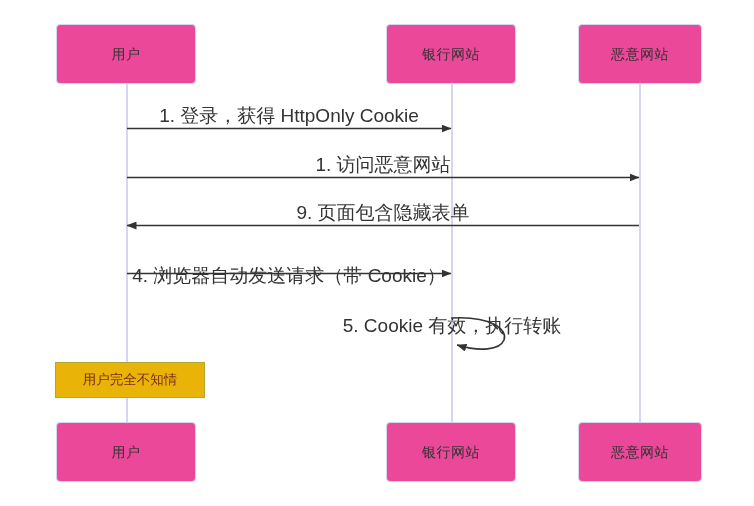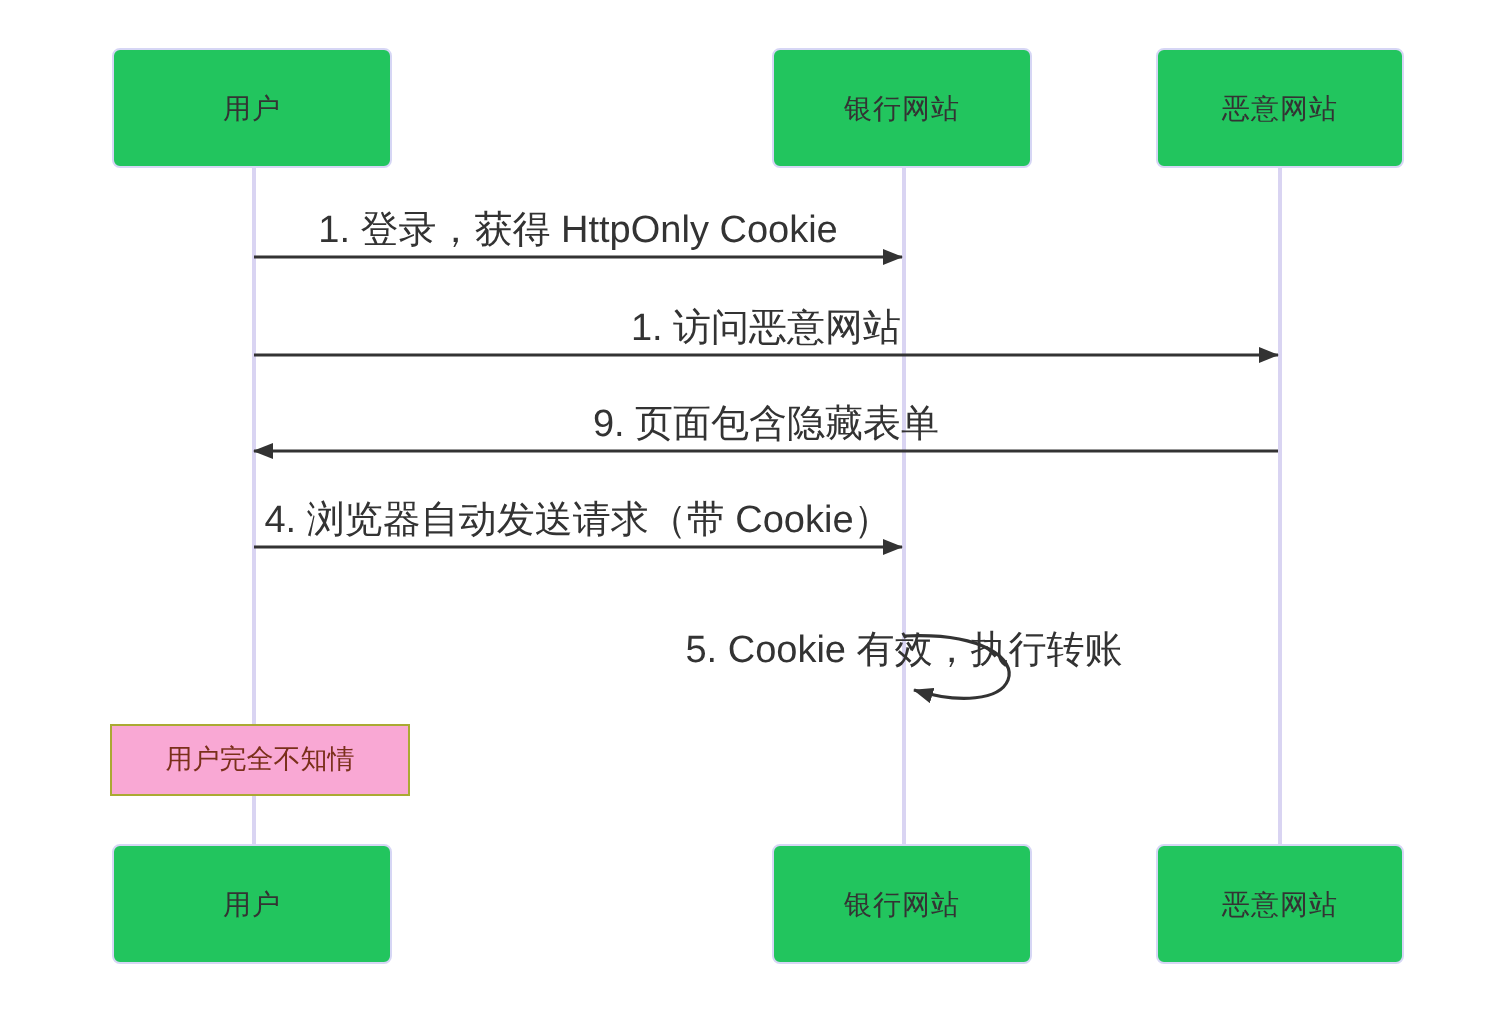--- a/index.html
+++ b/index.html
@@ -18,21 +18,21 @@
 
   #diagram {
     position: absolute;
     inset: 0;
   }
 
   
   .participant {
     position: absolute;
     box-sizing: border-box;
-    background: #22c55e;
+    background: #ec4899;
     border: 1px solid #D6D6F5;
     border-radius: 4px;
     display: flex;
     align-items: center;
     justify-content: center;
     font-size: 14px;
     line-height: 1;
     color: #333333;
     letter-spacing: 0.5px;
     z-index: 4;
@@ -66,21 +66,21 @@
     width: 754px;
     height: 506px;
     z-index: 3;
     pointer-events: none;
   }
 
   
   .note {
     position: absolute;
     box-sizing: border-box;
-    background: #f9a8d4;
+    background: #eab308;
     border: 1px solid #AAAA33;
     display: flex;
     align-items: center;
     justify-content: center;
     font-size: 13.5px;
     line-height: 1;
     color: #7a2f1a;
     z-index: 6;
   }
 </style>
@@ -99,21 +99,21 @@
   <div class="participant" style="left:386px; top:24px; width:130px; height:60px;">
     <span>银行网站</span>
   </div>
   <div class="participant" style="left:578px; top:24px; width:124px; height:60px;">
     <span>恶意网站</span>
   </div>
 
   <div class="msg-label" style="left:289px; top:106px;">1. 登录，获得 HttpOnly Cookie</div>
   <div class="msg-label" style="left:383px; top:155px;">1. 访问恶意网站</div>
   <div class="msg-label" style="left:383px; top:203px;">9. 页面包含隐藏表单</div>
-  <div class="msg-label" style="left:289px; top:251px;">4. 浏览器自动发送请求（带 Cookie）</div>
+  <div class="msg-label" style="left:289px; top:266px;">4. 浏览器自动发送请求（带 Cookie）</div>
   <div class="msg-label" style="left:452px; top:316px;">5. Cookie 有效，执行转账</div>
 
   <svg id="arrows" viewBox="0 0 754 506" xmlns="http://www.w3.org/2000/svg">
     <defs>
       <marker id="arrowRight" markerWidth="10" markerHeight="8" refX="9.5" refY="4" orient="auto" markerUnits="userSpaceOnUse">
         <path d="M0,0 L10,4 L0,8 z" fill="#333333"></path>
       </marker>
       <marker id="arrowLeft" markerWidth="10" markerHeight="8" refX="9.5" refY="4" orient="auto" markerUnits="userSpaceOnUse">
         <path d="M0,0 L10,4 L0,8 z" fill="#333333"></path>
       </marker>

